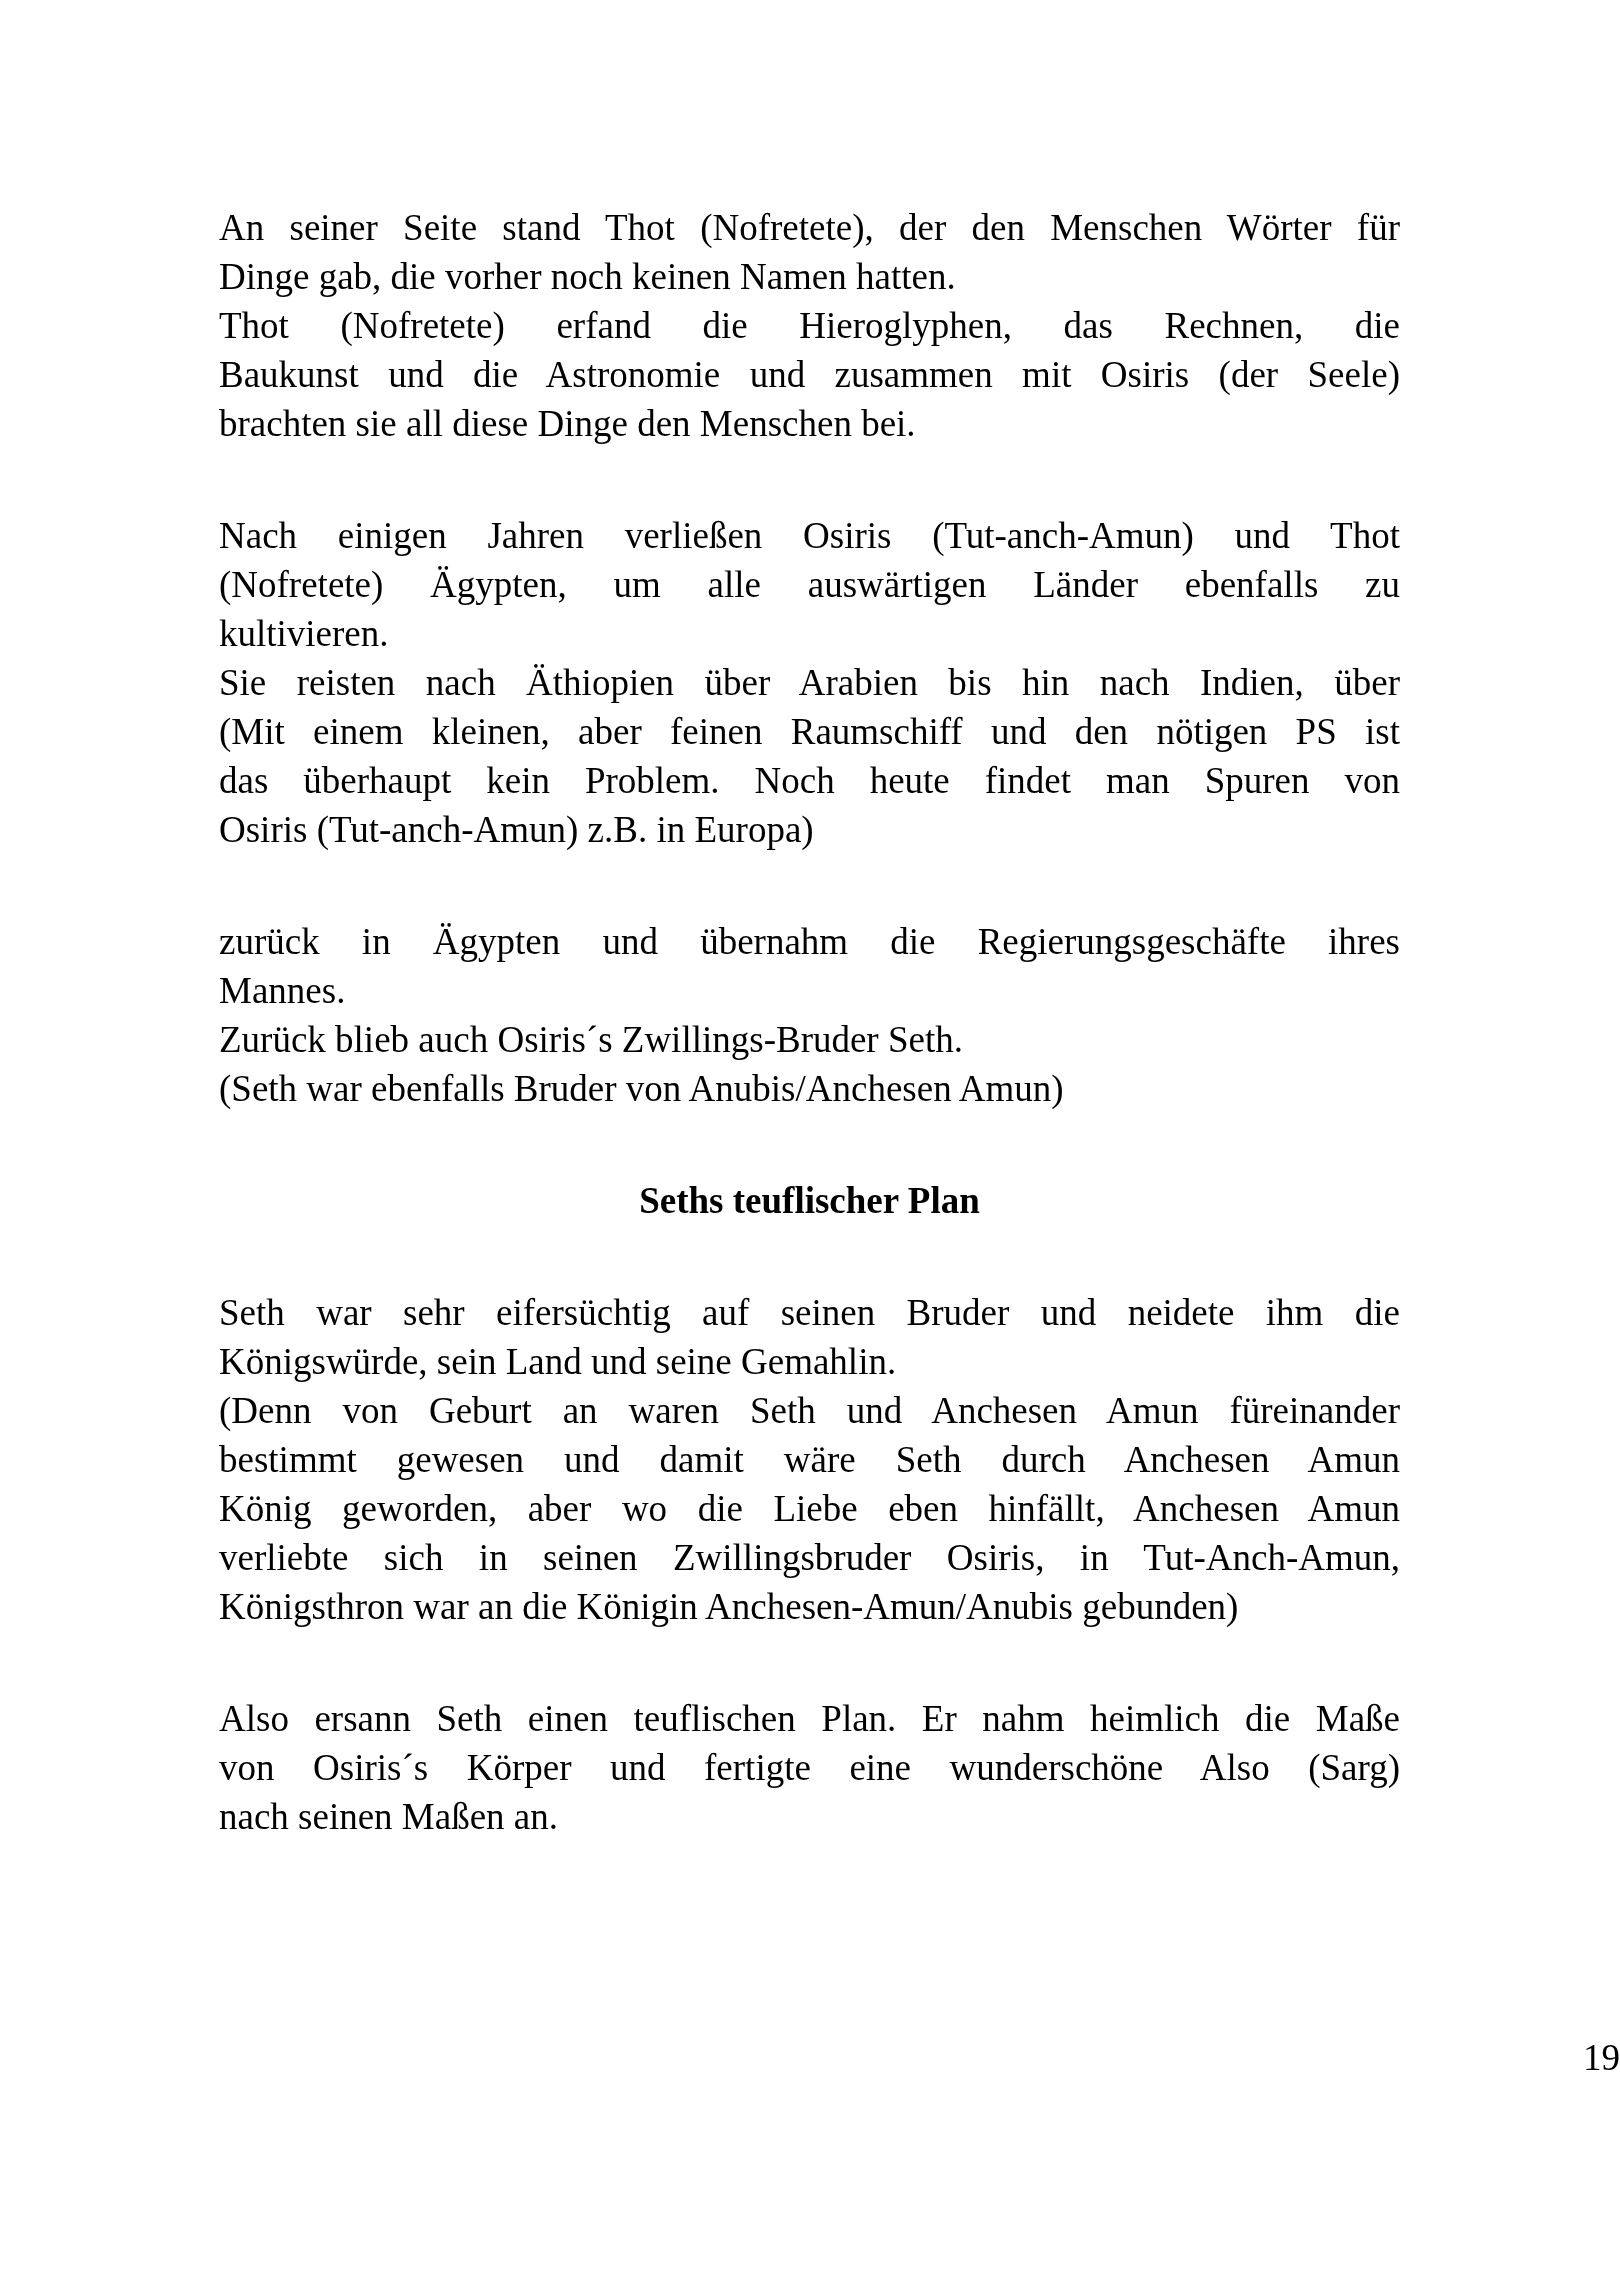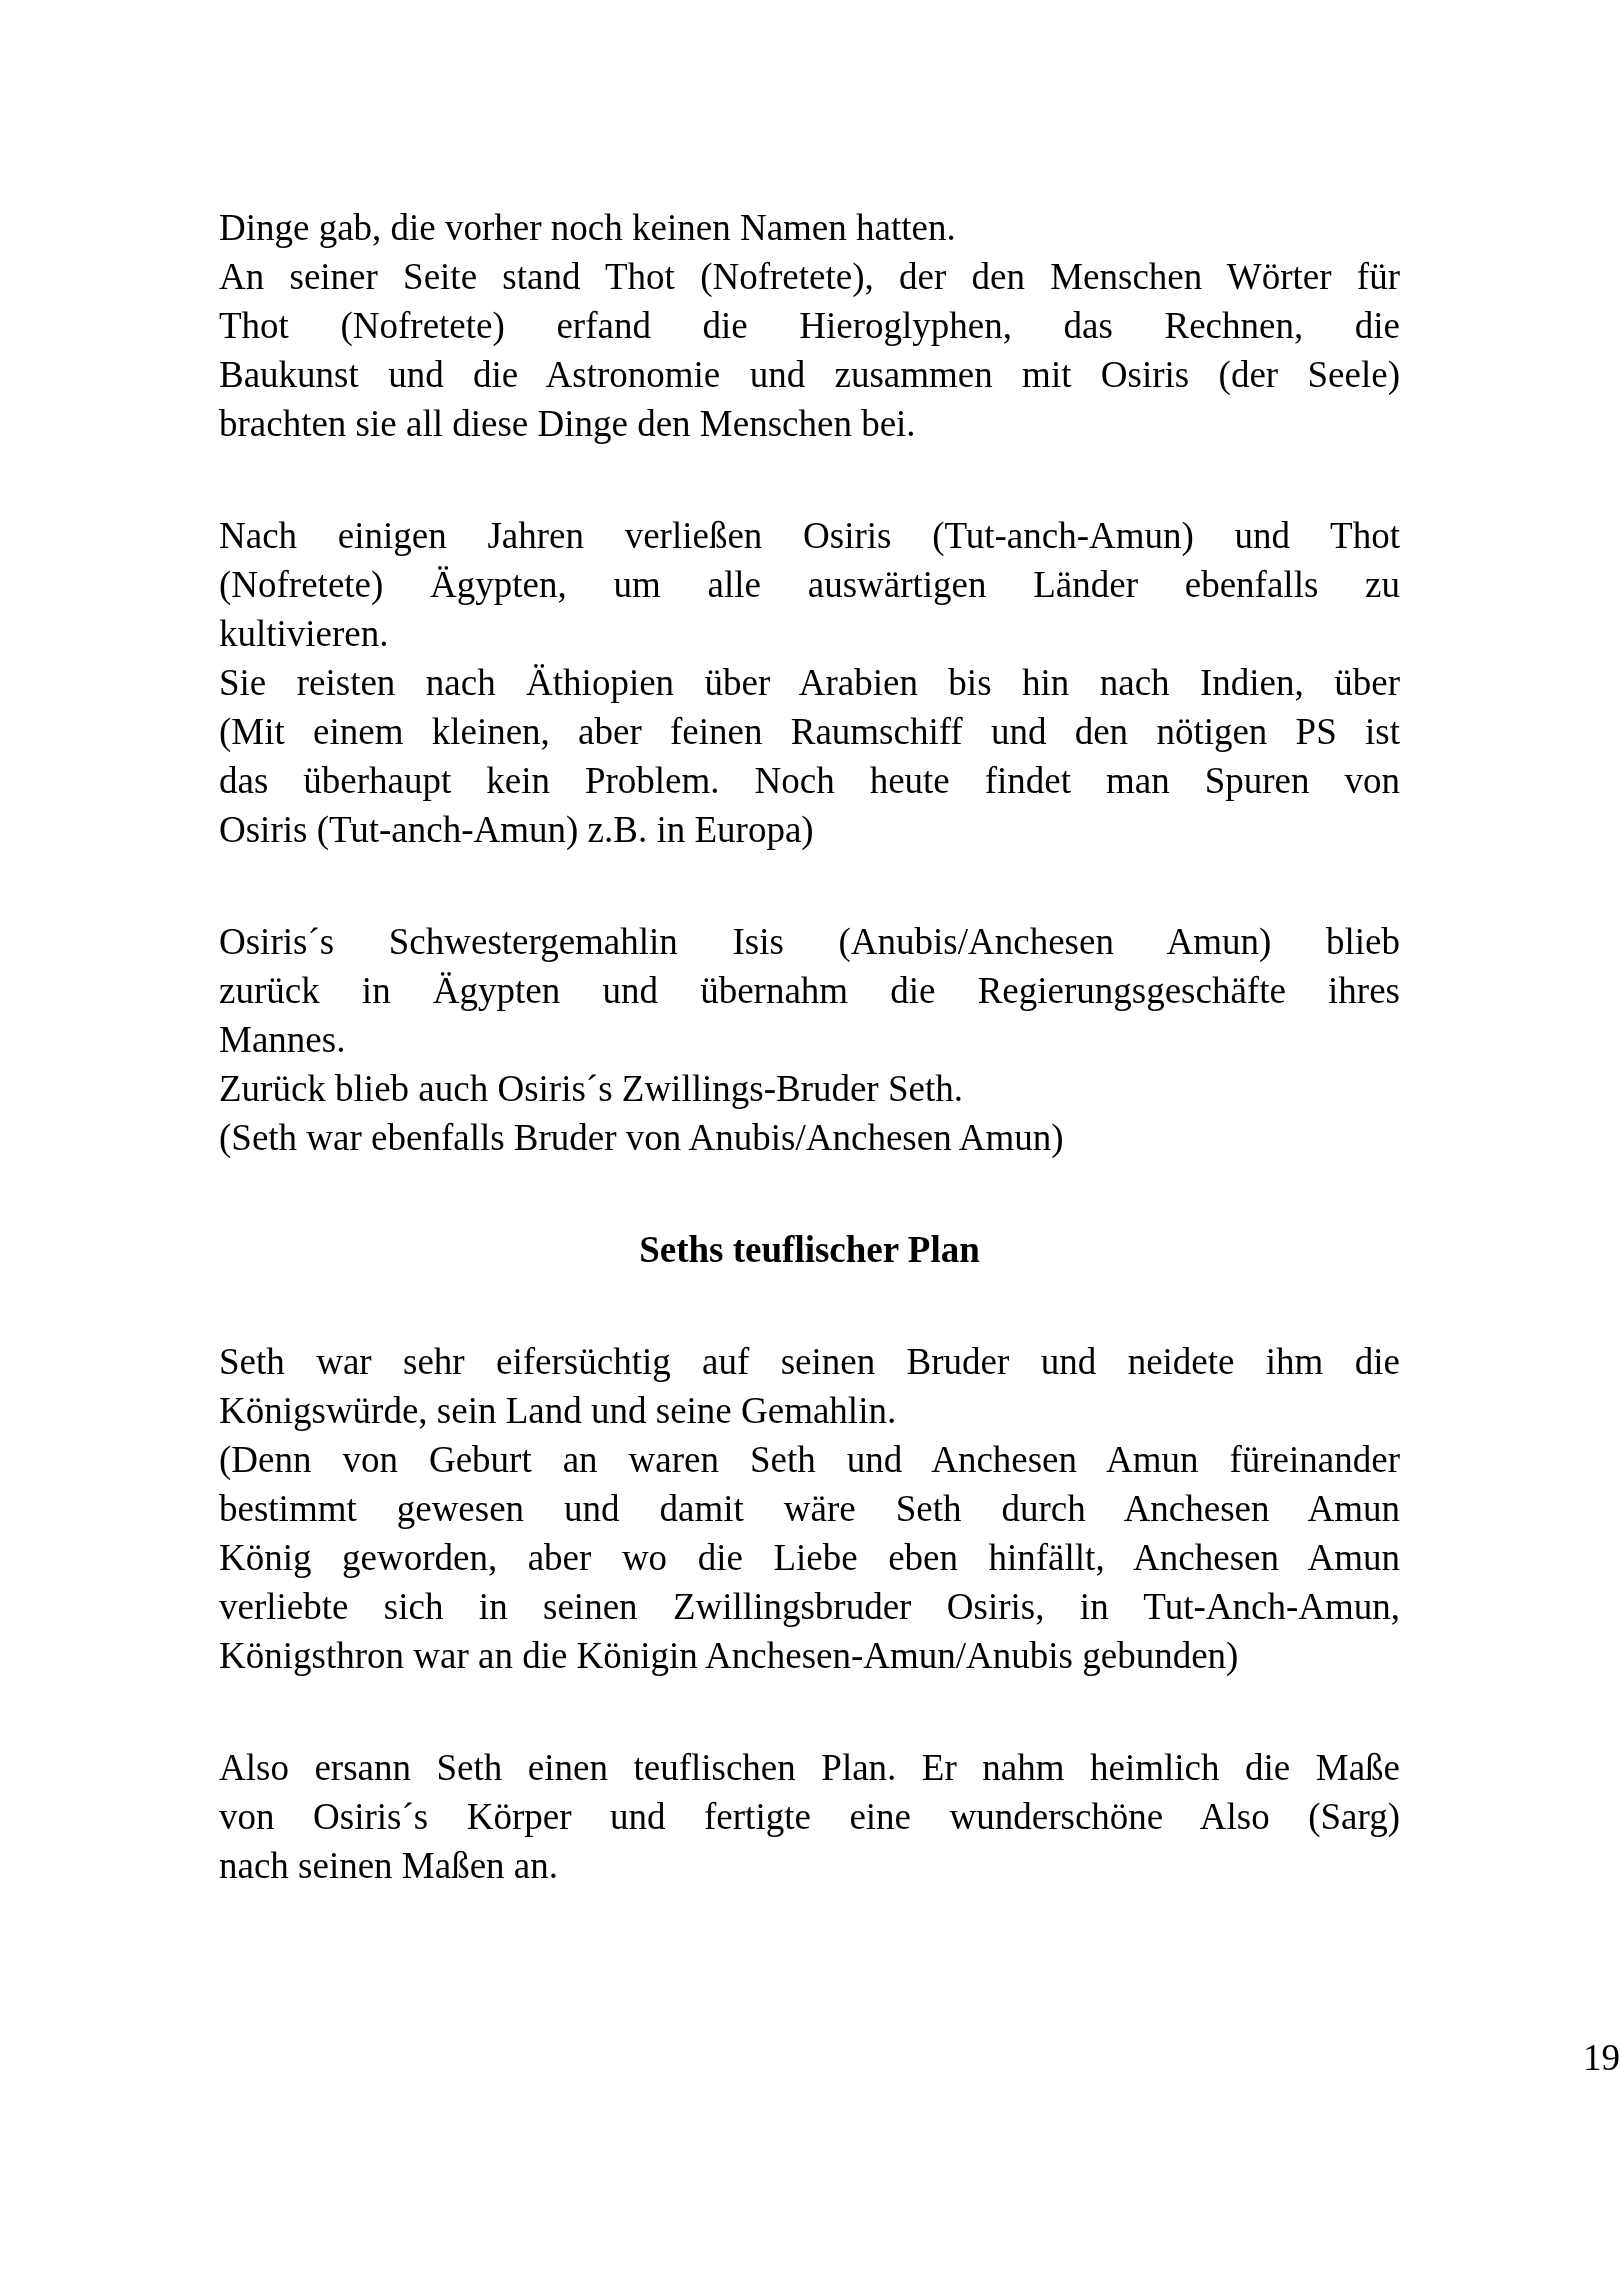--- a/index.html
+++ b/index.html
@@ -55,22 +55,22 @@
     line-height: 49px;
   }
 </style>
 </head>
 <body>
 
 <div class="page">
   <div class="content">
       <div class="block">
         <p class="para">
+          <span class="line">An seiner Seite stand Thot (Nofretete), der den Menschen Wörter für</span>
           <span class="line final">Dinge gab, die vorher noch keinen Namen hatten.</span>
-          <span class="line">An seiner Seite stand Thot (Nofretete), der den Menschen Wörter für</span>
         </p>
         <p class="para">
           <span class="line">Thot (Nofretete) erfand die Hieroglyphen, das Rechnen, die</span>
           <span class="line">Baukunst und die Astronomie und zusammen mit Osiris (der Seele)</span>
           <span class="line final">brachten sie all diese Dinge den Menschen bei.</span>
         </p>
       </div>
       <div class="block">
         <p class="para">
           <span class="line">Nach einigen Jahren verließen Osiris (Tut-anch-Amun) und Thot</span>
@@ -81,21 +81,20 @@
           <span class="line">Sie reisten nach Äthiopien über Arabien bis hin nach Indien, über</span>
         </p>
         <p class="para">
           <span class="line">(Mit einem kleinen, aber feinen Raumschiff und den nötigen PS ist</span>
           <span class="line">das überhaupt kein Problem. Noch heute findet man Spuren von</span>
           <span class="line final">Osiris (Tut-anch-Amun) z.B. in Europa)</span>
         </p>
       </div>
       <div class="block">
         <p class="para">
-          <span class="line">Osiris´s Schwestergemahlin Isis (Anubis/Anchesen Amun) blieb</span>
           <span class="line">zurück in Ägypten und übernahm die Regierungsgeschäfte ihres</span>
           <span class="line final">Mannes.</span>
         </p>
         <p class="para">
           <span class="line final">Zurück blieb auch Osiris´s Zwillings-Bruder Seth.</span>
         </p>
         <p class="para">
           <span class="line final">(Seth war ebenfalls Bruder von Anubis/Anchesen Amun)</span>
         </p>
       </div>

